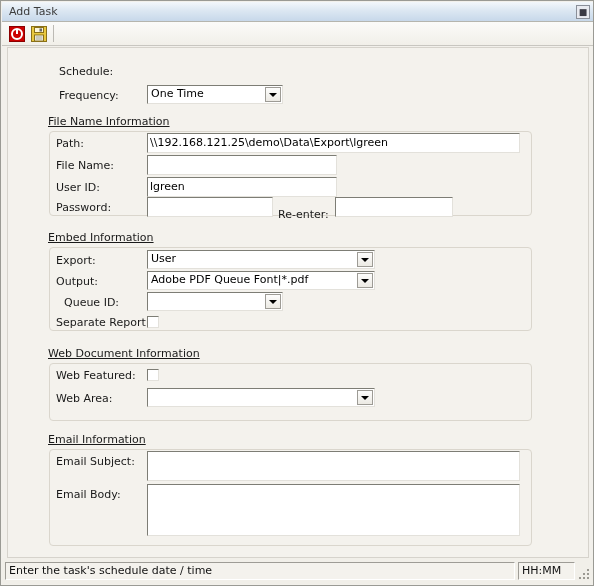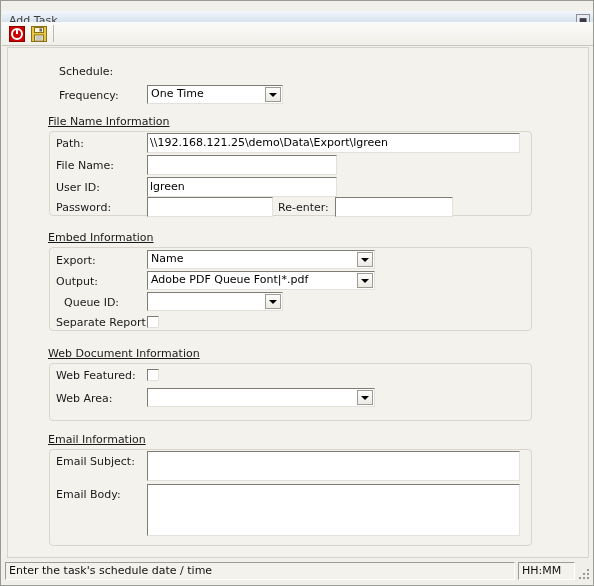--- a/index.html
+++ b/index.html
@@ -16,21 +16,21 @@
     height: 586px;
     box-sizing: border-box;
     background: #f2f0eb;
     border: 1px solid #9a9a94;
     overflow: hidden;
   }
 
   
   #titlebar {
     position: absolute;
-    left: 1px; top: 10px;
+    left: 1px; top: 1px;
     width: 592px; height: 20px;
     background: linear-gradient(to bottom, #f3f7fb 0%, #dce7f2 45%, #c7d8ea 100%);
     border-bottom: 1px solid #b5b5ae;
     box-sizing: border-box;
   }
   #title-text {
     position: absolute;
     left: 7px; top: 3px;
     font-size: 11px;
     color: #3c3c3c;
@@ -260,29 +260,29 @@
     <div class="textbox" style="left:139px; top:85px; width:373px; height:19px;">\\192.168.121.25\demo\Data\Export\lgreen</div>
 
     <div class="lbl" style="left:48px; top:111px;">File Name:</div>
     <div class="textbox" style="left:139px; top:107px; width:190px; height:19px;"></div>
 
     <div class="lbl" style="left:48px; top:133px;">User ID:</div>
     <div class="textbox" style="left:139px; top:129px; width:190px; height:19px;">lgreen</div>
 
     <div class="lbl" style="left:48px; top:153px;">Password:</div>
     <div class="textbox" style="left:139px; top:149px; width:126px; height:18px;"></div>
-    <div class="lbl" style="left:270px; top:153px;">Re-enter:</div>
+    <div class="lbl" style="left:270px; top:160px;">Re-enter:</div>
     <div class="textbox" style="left:327px; top:149px; width:118px; height:18px;"></div>
 
     <div class="section-title" style="left:40px; top:183px;">Embed Information</div>
     <div class="groupbox" style="left:41px; top:199px; width:483px; height:84px;"></div>
 
     <div class="lbl" style="left:48px; top:206px;">Export:</div>
     <div class="combo" style="left:139px; top:202px; width:228px; height:19px;">
-      <span class="val">Name</span>
+      <span class="val">User</span>
       <span class="arrow-btn"></span>
     </div>
 
     <div class="lbl" style="left:48px; top:227px;">Output:</div>
     <div class="combo" style="left:139px; top:223px; width:228px; height:19px;">
       <span class="val">Adobe PDF Queue Font|*.pdf</span>
       <span class="arrow-btn"></span>
     </div>
 
     <div class="lbl" style="left:56px; top:248px;">Queue ID:</div>

